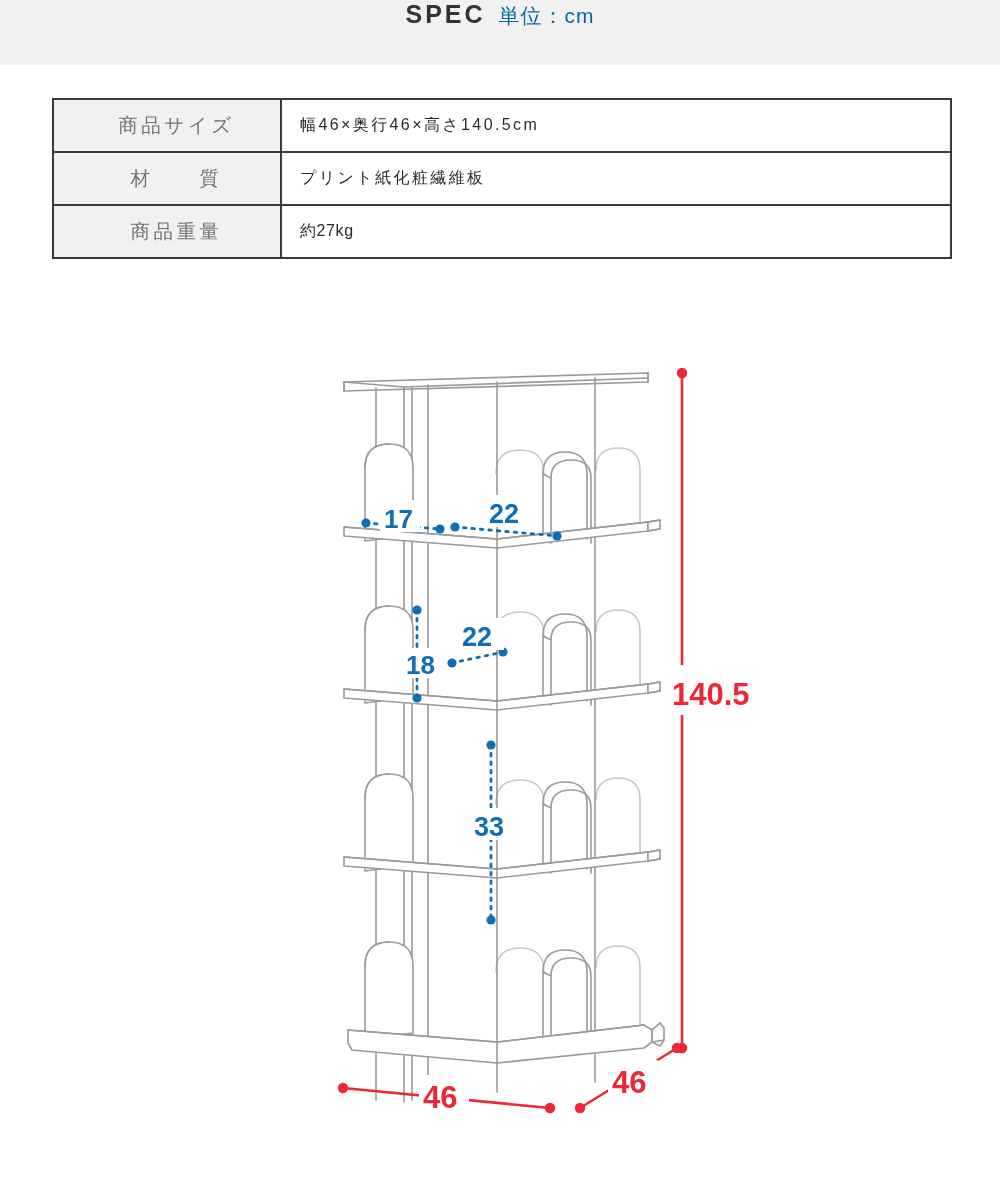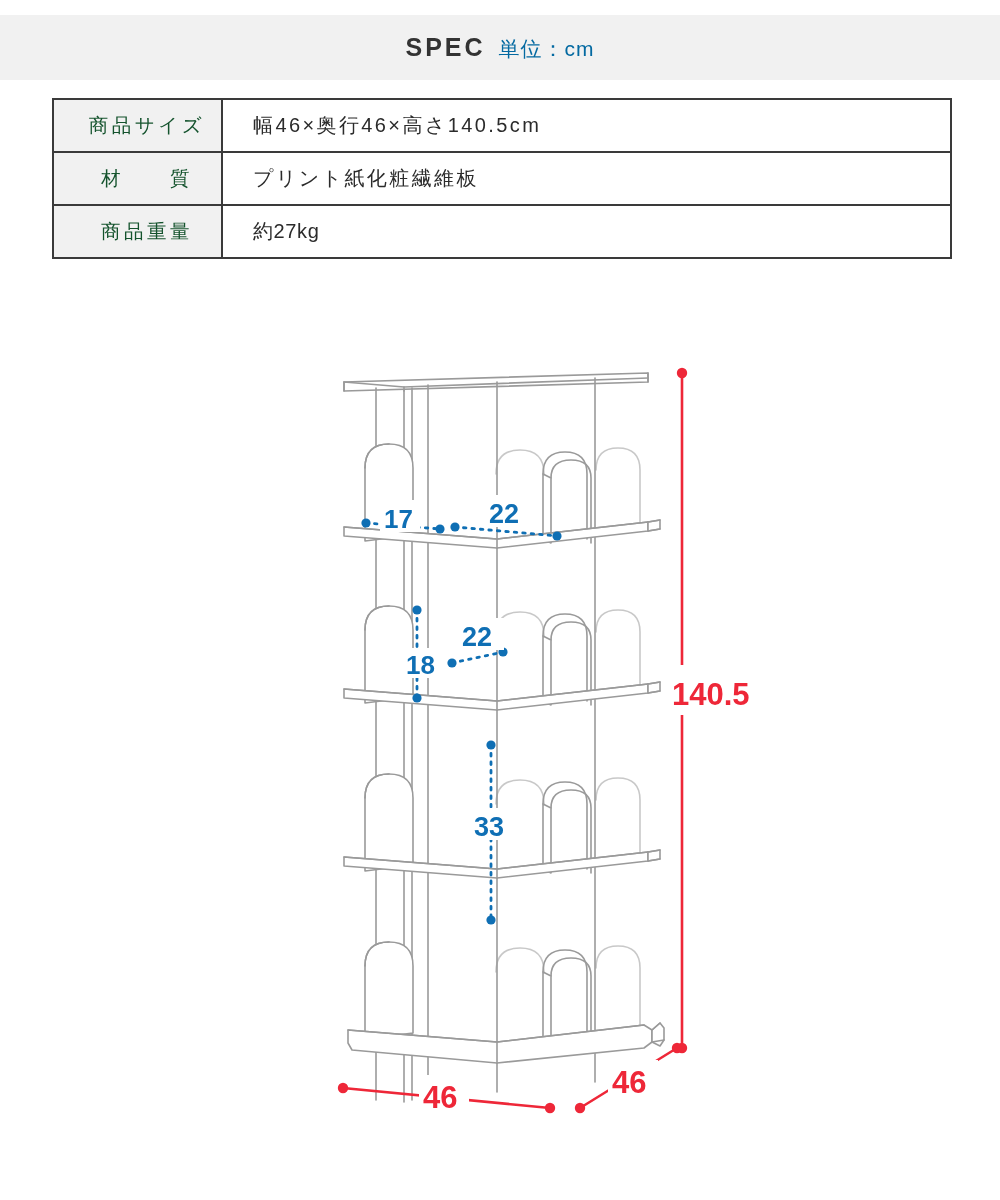--- a/index.html
+++ b/index.html
@@ -15,24 +15,23 @@
     overflow: hidden;
     position: relative;
   }
 
   
   .spec-header {
     width: 1000px;
     height: 65px;
     background: #f1f1f1;
     display: flex;
-    align-items: center;
+    align-items: flex-start;
     justify-content: center;
     box-sizing: border-box;
-    margin-top: 15px;
   }
   .spec-header-inner {
     display: flex;
     align-items: baseline;
     gap: 13px;
   }
   .spec-title {
     font-size: 25px;
     font-weight: bold;
     letter-spacing: 3px;
@@ -57,33 +56,33 @@
     width: 900px;
     table-layout: fixed;
   }
   table.spec-table td {
     border: 2px solid #3a3a3a;
     height: 53px;
     box-sizing: border-box;
     vertical-align: middle;
   }
   td.spec-key {
-    width: 169px;
+    width: 228px;
     background: #f1f1f1;
     text-align: center;
     font-size: 19.5px;
     letter-spacing: 3.5px;
-    color: #14532d;
+    color: #737373;
     padding-left: 20px;
   }
   td.spec-val {
     background: #ffffff;
     text-align: left;
-    padding-left: 30px;
-    font-size: 20px;
+    padding-left: 18px;
+    font-size: 16px;
     letter-spacing: 2.4px;
     color: #2b2b2b;
     border-radius: 16px;
   }
   td.spec-val.tight {
     letter-spacing: 0.6px;
     margin-left: 16px;
   }
 
   

